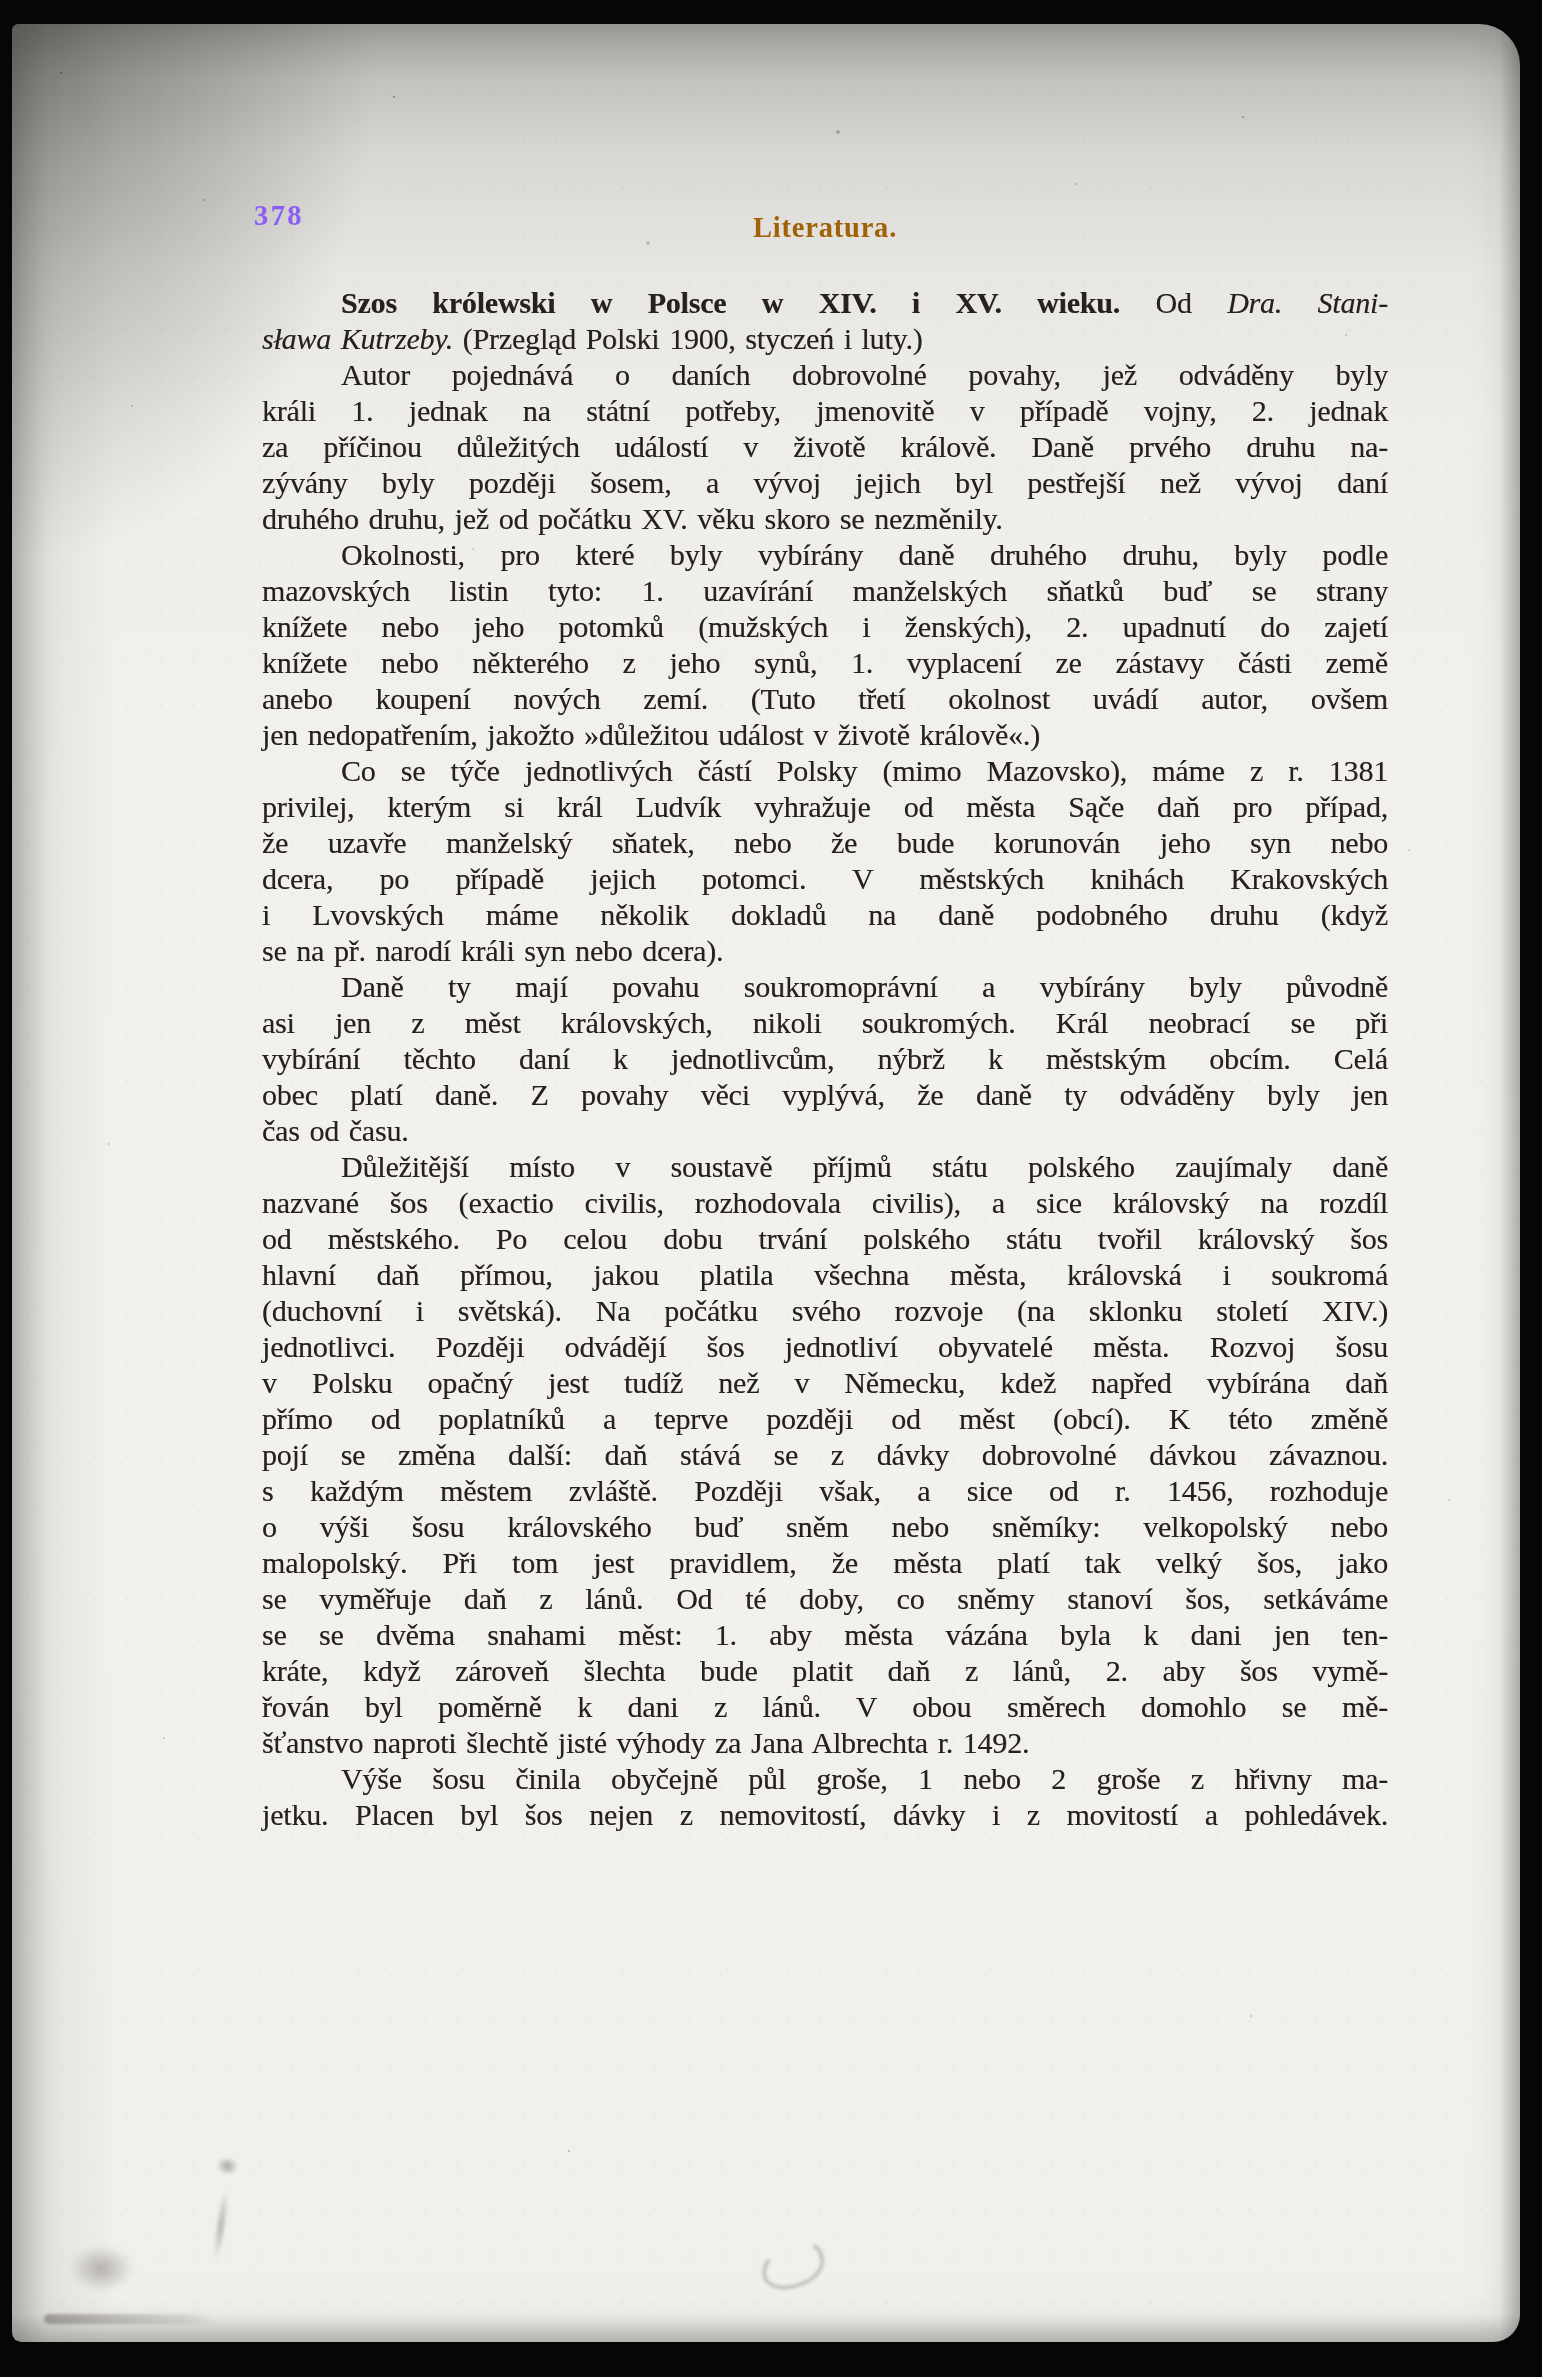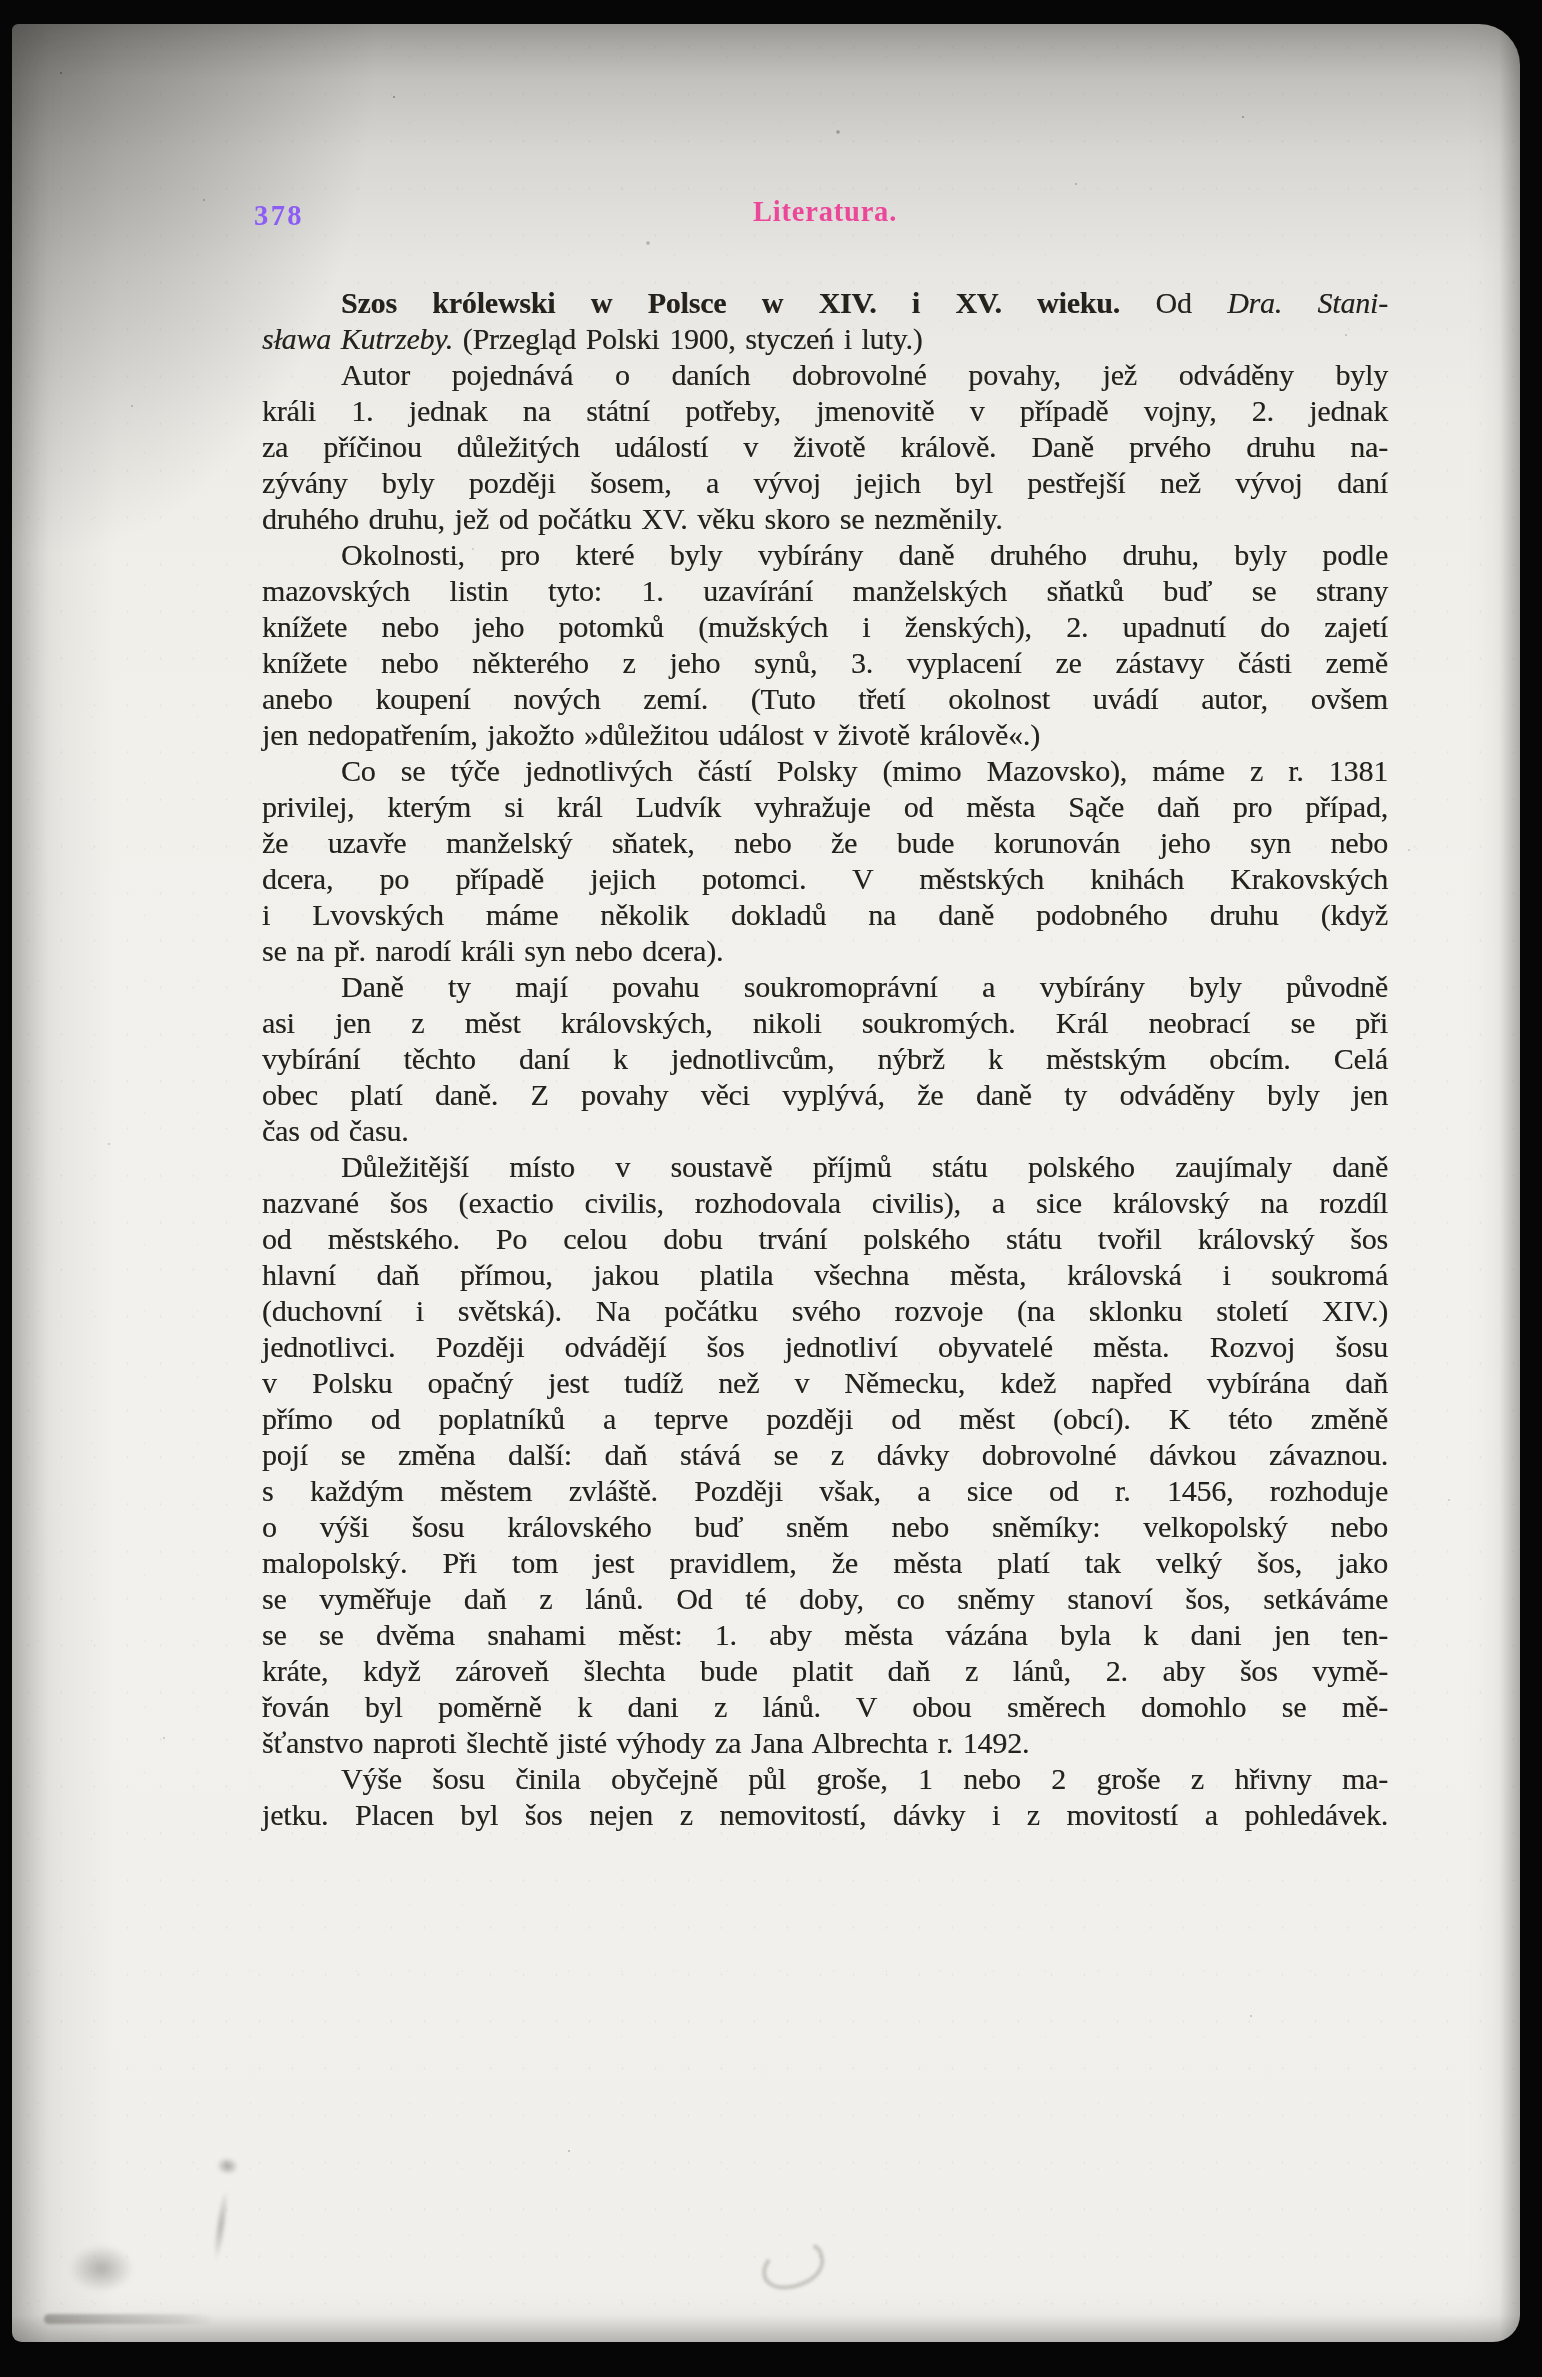--- a/index.html
+++ b/index.html
@@ -76,25 +76,25 @@
   }
   .page-number {
     position:absolute;
     left:254px; top:200px;
     font-size:28.5px; font-weight:700;
     letter-spacing:2.4px;
     color:#8b5cf6;
   }
   .running-head {
     position:absolute;
-    left:262px; top:196px; width:1126px;
+    left:262px; top:212px; width:1126px;
     text-align:center;
     font-size:28.5px; font-weight:700;
     letter-spacing:0.8px;
-    color:#ec4899;
+    color:#a16207;
   }
   .article-body {
     position:absolute;
     left:262px; top:285px; width:1126px;
     font-size:30px;
     line-height:36px;
     letter-spacing:-0.2px;
     word-spacing:2.4px;
     color:#25211b;
     text-shadow: 0.3px 0.3px 0.5px rgba(38,33,28,0.45);
@@ -130,21 +130,21 @@
       <div class="line j ind"><span class="r">Autor pojednává o daních dobrovolné povahy, jež odváděny byly</span></div>
       <div class="line j"><span class="r">králi 1. jednak na státní potřeby, jmenovitě v případě vojny, 2. jednak</span></div>
       <div class="line j"><span class="r">za příčinou důležitých událostí v životě králově. Daně prvého druhu na-</span></div>
       <div class="line j"><span class="r">zývány byly později šosem, a vývoj jejich byl pestřejší než vývoj daní</span></div>
       <div class="line"><span class="r">druhého druhu, jež od počátku XV. věku skoro se nezměnily.</span></div>
     </div>
     <div class="para">
       <div class="line j ind"><span class="r">Okolnosti, pro které byly vybírány daně druhého druhu, byly podle</span></div>
       <div class="line j"><span class="r">mazovských listin tyto: 1. uzavírání manželských sňatků buď se strany</span></div>
       <div class="line j"><span class="r">knížete nebo jeho potomků (mužských i ženských), 2. upadnutí do zajetí</span></div>
-      <div class="line j"><span class="r">knížete nebo některého z jeho synů, 3. vyplacení ze zástavy části země</span></div>
+      <div class="line j"><span class="r">knížete nebo některého z jeho synů, 1. vyplacení ze zástavy části země</span></div>
       <div class="line j"><span class="r">anebo koupení nových zemí.  (Tuto třetí okolnost uvádí autor, ovšem</span></div>
       <div class="line"><span class="r">jen nedopatřením, jakožto »důležitou událost v životě králově«.)</span></div>
     </div>
     <div class="para">
       <div class="line j ind"><span class="r">Co se týče jednotlivých částí Polsky (mimo Mazovsko), máme z r. 1381</span></div>
       <div class="line j"><span class="r">privilej, kterým si král Ludvík vyhražuje od města Sąče daň pro případ,</span></div>
       <div class="line j"><span class="r">že uzavře manželský sňatek, nebo že bude korunován jeho syn nebo</span></div>
       <div class="line j"><span class="r">dcera, po případě jejich potomci.  V městských knihách Krakovských</span></div>
       <div class="line j"><span class="r">i Lvovských máme několik dokladů na daně podobného druhu (když</span></div>
       <div class="line"><span class="r">se na př. narodí králi syn nebo dcera).</span></div>

